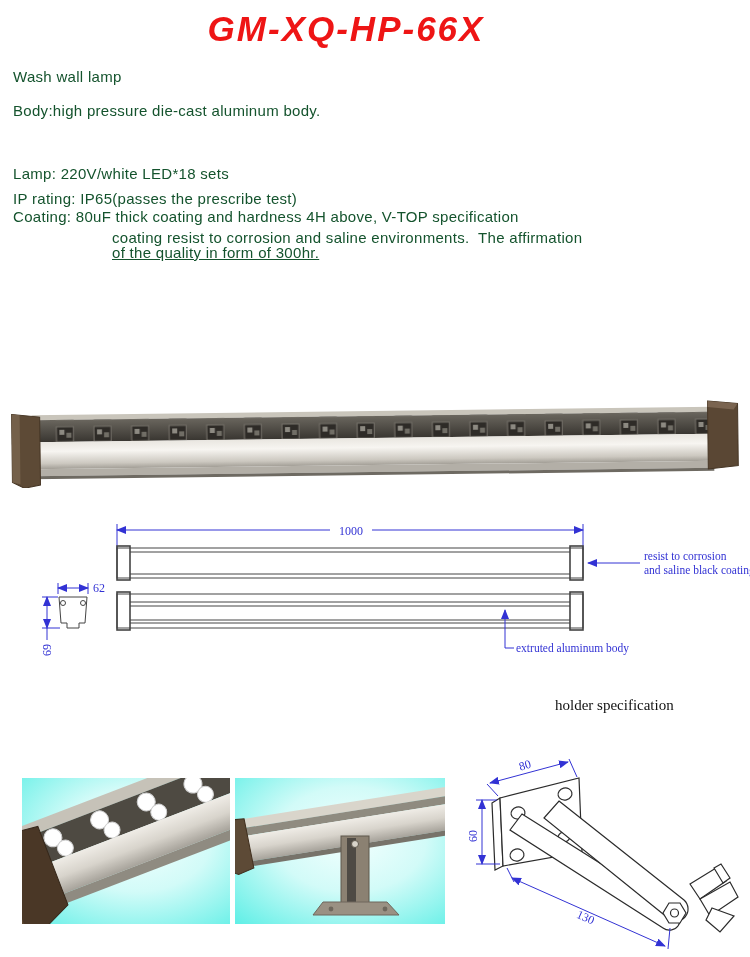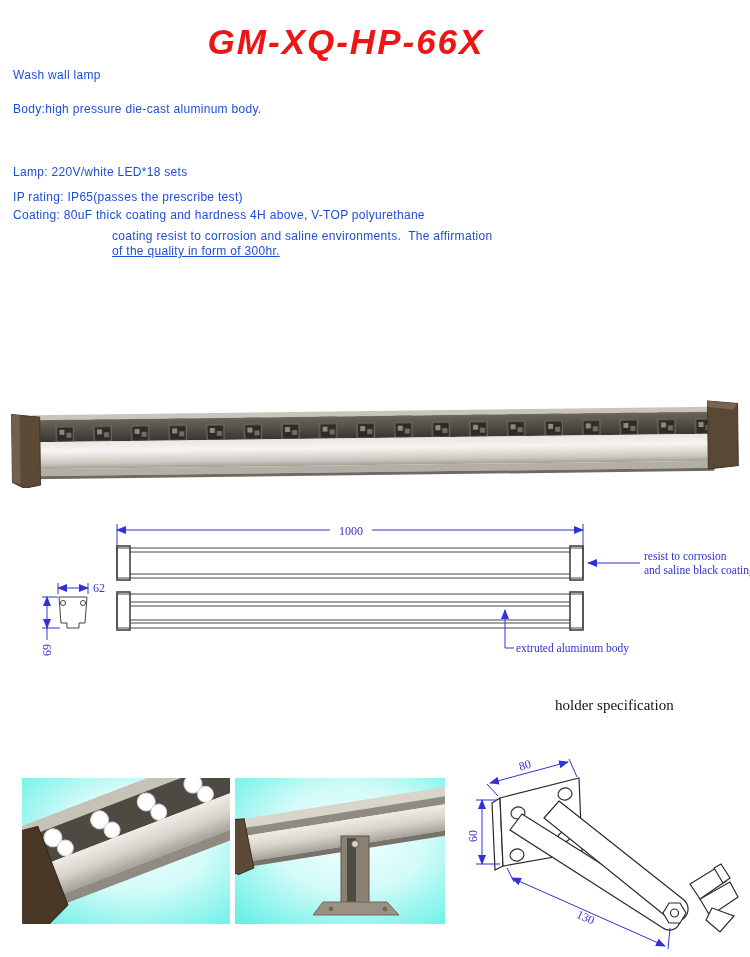--- a/index.html
+++ b/index.html
@@ -4,26 +4,26 @@
 <style>
   html,body{margin:0;padding:0;}
   body{
     width:750px;height:957px;position:relative;overflow:hidden;
     background:#ffffff;
     font-family:"Liberation Sans",sans-serif;
     color:#2b2b2b;
   }
   .abs{position:absolute;}
   .title{
-    top:22px;left:0;width:692px;text-align:center;
+    top:9px;left:0;width:692px;text-align:center;
     font-size:35px;font-style:italic;font-weight:bold;
     letter-spacing:2px;color:#ee1515;
   }
   .spec{
-    left:13px;font-size:12px;letter-spacing:0.3px;color:#1d4ed8;
+    left:13px;font-size:15px;letter-spacing:0.3px;color:#14532d;
     white-space:pre;
   }
   .spec.indent{left:90px;margin-left:22px;}
   .holder-heading{
     left:555px;top:697px;
     font-family:"Liberation Serif",serif;
     font-size:15px;color:#111;
   }
   svg text{font-family:"Liberation Serif",serif;}
   .dimtext{fill:#3232d4;font-size:12px;}
@@ -31,21 +31,21 @@
 </style>
 </head>
 <body>
 
 <div class="abs title">GM-XQ-HP-66X</div>
 
 <div class="abs spec" style="top:68px;">Wash wall lamp</div>
 <div class="abs spec" style="top:102px;">Body:high pressure die-cast aluminum body.</div>
 <div class="abs spec" style="top:134px;margin-top:31px;">Lamp: 220V/white LED*18 sets</div>
 <div class="abs spec" style="top:190px;">IP rating: IP65(passes the prescribe test)</div>
-<div class="abs spec" style="top:208px;">Coating: 80uF thick coating and hardness 4H above, V-TOP polyurethane</div>
+<div class="abs spec" style="top:208px;">Coating: 80uF thick coating and hardness 4H above, V-TOP specification</div>
 <div class="abs spec indent" style="top:229px;">coating resist to corrosion and saline environments.  The affirmation</div>
 <div class="abs spec indent" style="top:244px;text-decoration:underline;">of the quality in form of 300hr.</div>
 
 <svg class="abs" style="left:10px;top:398px;" width="730" height="90" viewBox="0 0 730 90">
   <defs>
     <linearGradient id="alu" x1="0" y1="0" x2="0" y2="1">
       <stop offset="0" stop-color="#e9e6e0"></stop>
       <stop offset="0.35" stop-color="#f7f5f1"></stop>
       <stop offset="0.8" stop-color="#ccc8c0"></stop>
       <stop offset="1" stop-color="#a39f97"></stop>

